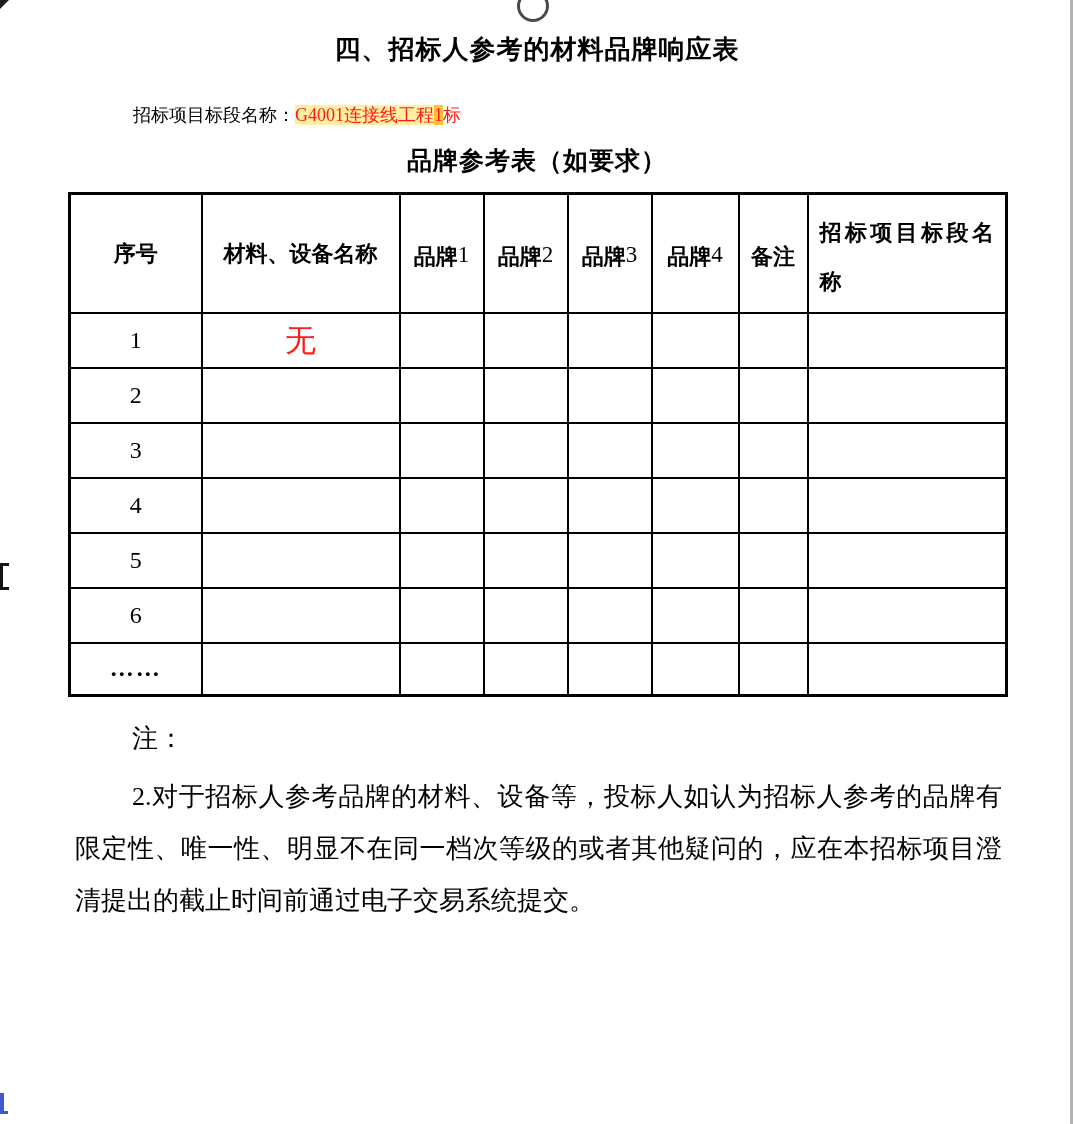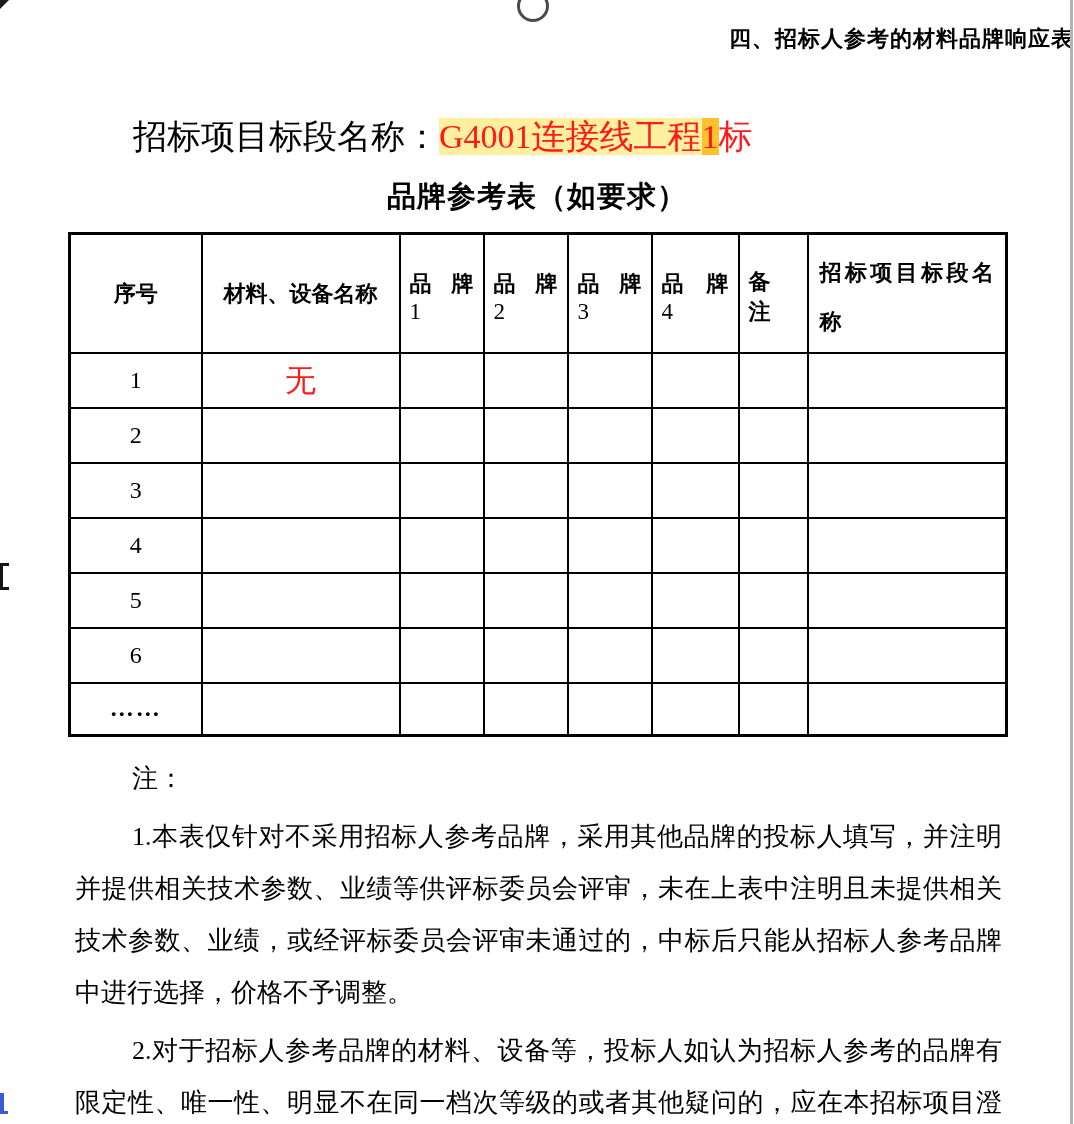--- a/index.html
+++ b/index.html
@@ -19,55 +19,55 @@
   .left-bracket { position:absolute; left:0; top:563px; width:9px; height:27px;
           border-left:3px solid #141414; border-top:3px solid #141414; border-bottom:3px solid #141414; }
   .blue-mark { position:absolute; left:0; top:1093px; width:8px; height:21px;
           border-left:4px solid #3b5bd5; border-bottom:3px solid #3b5bd5; }
   .right-edge { position:absolute; right:1px; top:0; width:3px; height:100%; background:#b3b3b3; }
   .corner-speck { position:absolute; left:0; top:0; width:0; height:0;
           border-top:9px solid #1c1c1c; border-right:9px solid transparent; }
 
   .title {
     font-family:"Liberation Sans","DejaVu Sans",sans-serif;
-    font-weight:bold; font-size:22px; text-align:right;
-    padding-top:24px; letter-spacing:1px;
+    font-weight:bold; font-size:26px; text-align:center;
+    padding-top:32px; letter-spacing:1px;
   }
 
   .project-line {
     display:flex; justify-content:space-between; align-items:baseline;
-    margin:60px 16px 0 133px; font-size:34px; white-space:nowrap;
+    margin:36px 16px 0 133px; font-size:18px; white-space:nowrap;
   }
   .red  { color:var(--accent-red); }
   .hl-light { background:var(--highlight-yellow); }
   .hl-gold  { background:var(--highlight-gold); }
   .page-info span { margin:0 3px; }
   .page-info .pgnum { padding:1px 7px; margin:0 6px; }
 
   .subtitle {
     font-family:"Liberation Sans","DejaVu Sans",sans-serif;
-    font-weight:bold; font-size:29px; text-align:center;
+    font-weight:bold; font-size:25px; text-align:center;
     margin-top:17px; letter-spacing:1px;
   }
 
   table {
     border-collapse:collapse; table-layout:fixed;
     width:937px; margin:15px 0 16px 68px;
     border:3px solid #000;
   }
   th, td { border:2px solid #000; overflow:hidden; }
   thead tr { height:105px; }
   tbody tr { height:55px; }
   tbody tr:last-child { height:52px; }
 
   th {
     font-family:"Liberation Sans","DejaVu Sans",sans-serif;
     font-weight:bold; font-size:22px; vertical-align:middle; text-align:center;
   }
-  .th-two { display:flex; flex-direction:column; justify-content:space-between;
+  .th-two { display:flex; justify-content:center;
             height:100%; padding:17px 9px 11px; text-align:left; }
   .hdr-justify { text-align:justify; text-align-last:justify; }
   .hdr-digit { font-family:"Liberation Serif","DejaVu Serif",serif;
                font-weight:normal; font-size:23px; text-align:left; }
   .th-selected { padding:13px 11px 6px; text-align:justify; text-align-last:left;
                  line-height:49px; font-size:22px; }
 
   td.cell-no { text-align:center; vertical-align:middle; font-size:24px; }
   td.cell-material { text-align:center; vertical-align:middle; }
   .material-none { color:var(--accent-red); font-size:31px;
@@ -217,15 +217,14 @@
       <td></td>
       <td></td>
       <td></td>
       <td></td>
     </tr>
   </tbody>
 </table>
 
 <div class="notes">
   <div class="note-label">注：</div>
-  <p>1.本表仅针对不采用招标人参考品牌，采用其他品牌的投标人填写，并注明并提供相关技术参数、业绩等供评标委员会评审，未在上表中注明且未提供相关技术参数、业绩，或经评标委员会评审未通过的，中标后只能从招标人参考品牌中进行选择，价格不予调整。</p>
   <p>2.对于招标人参考品牌的材料、设备等，投标人如认为招标人参考的品牌有限定性、唯一性、明显不在同一档次等级的或者其他疑问的，应在本招标项目澄清提出的截止时间前通过电子交易系统提交。</p>
 </div>
 
 </body></html>

